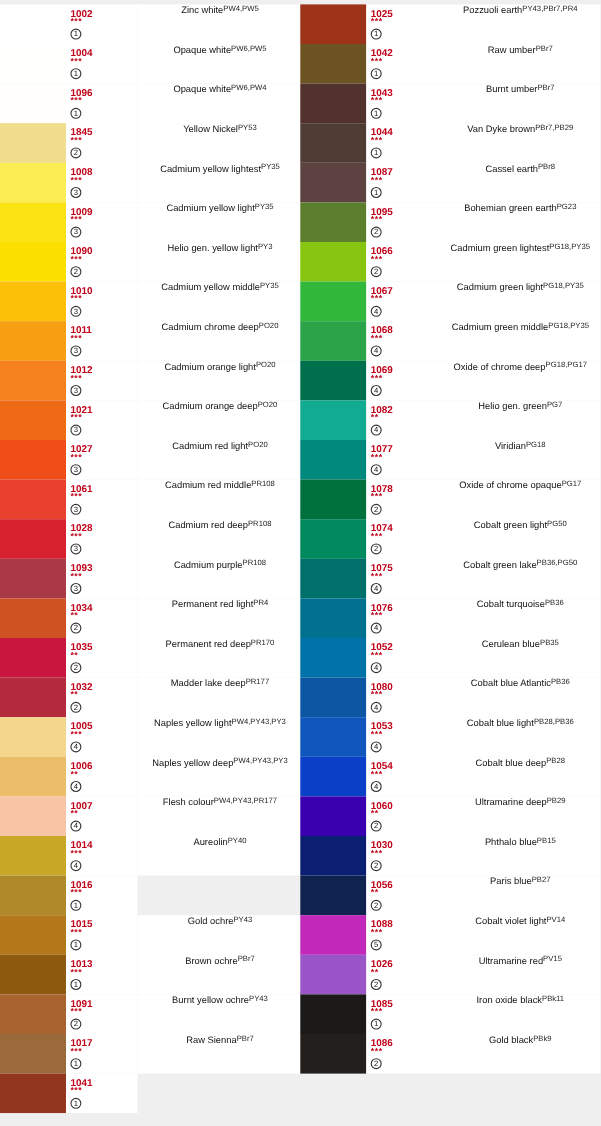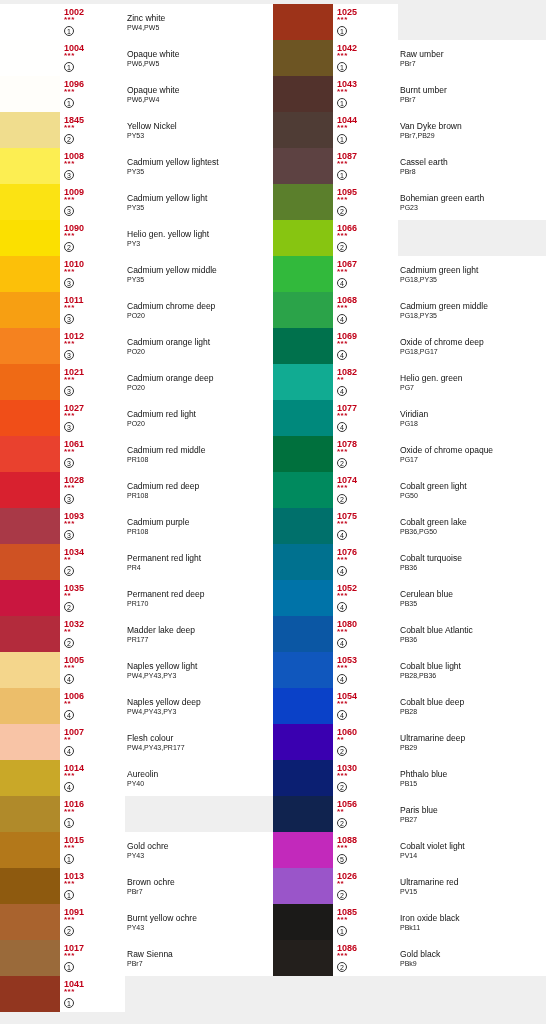--- a/index.html
+++ b/index.html
@@ -67,21 +67,21 @@
     color:#111;
     background:#fff;
     box-sizing:border-box;
   }
   .names{
     flex:1;
     background:#fff;
     padding-left:2px;
     box-sizing:border-box;
     display:flex;
-    flex-direction:column;
+    flex-direction:row;
     justify-content:center;
   }
   .name{
     font-size:8.5px;
     color:#111;
     line-height:10px;
   }
   .pigment{
     font-size:7px;
     color:#222;
@@ -424,20 +424,24 @@
         </div>
       </div>
     <div class="col" id="col1">
         <div class="row">
           <div class="swatch" style="background: rgb(157, 51, 25);"></div>
           <div class="info">
             <div class="code">1025</div>
             <div class="stars">***</div>
             <div class="opacity">1</div>
           </div>
+          <div class="names">
+            <div class="name">Pozzuoli earth</div>
+            <div class="pigment">PY43,PBr7,PR4</div>
+          </div>
         </div>
         <div class="row">
           <div class="swatch" style="background: rgb(109, 85, 35);"></div>
           <div class="info">
             <div class="code">1042</div>
             <div class="stars">***</div>
             <div class="opacity">1</div>
           </div>
           <div class="names">
             <div class="name">Raw umber</div>
@@ -491,20 +495,24 @@
             <div class="name">Bohemian green earth</div>
             <div class="pigment">PG23</div>
           </div>
         </div>
         <div class="row">
           <div class="swatch" style="background: rgb(135, 197, 17);"></div>
           <div class="info">
             <div class="code">1066</div>
             <div class="stars">***</div>
             <div class="opacity">2</div>
+          </div>
+          <div class="names">
+            <div class="name">Cadmium green lightest</div>
+            <div class="pigment">PG18,PY35</div>
           </div>
         </div>
         <div class="row">
           <div class="swatch" style="background: rgb(50, 185, 60);"></div>
           <div class="info">
             <div class="code">1067</div>
             <div class="stars">***</div>
             <div class="opacity">4</div>
           </div>
           <div class="names">

